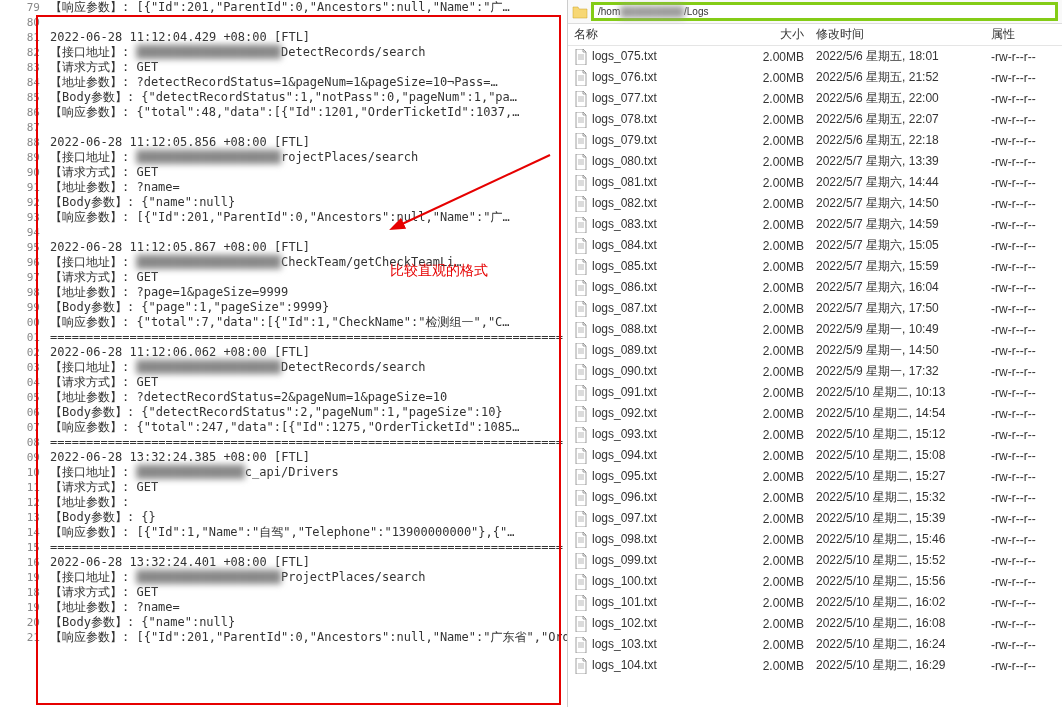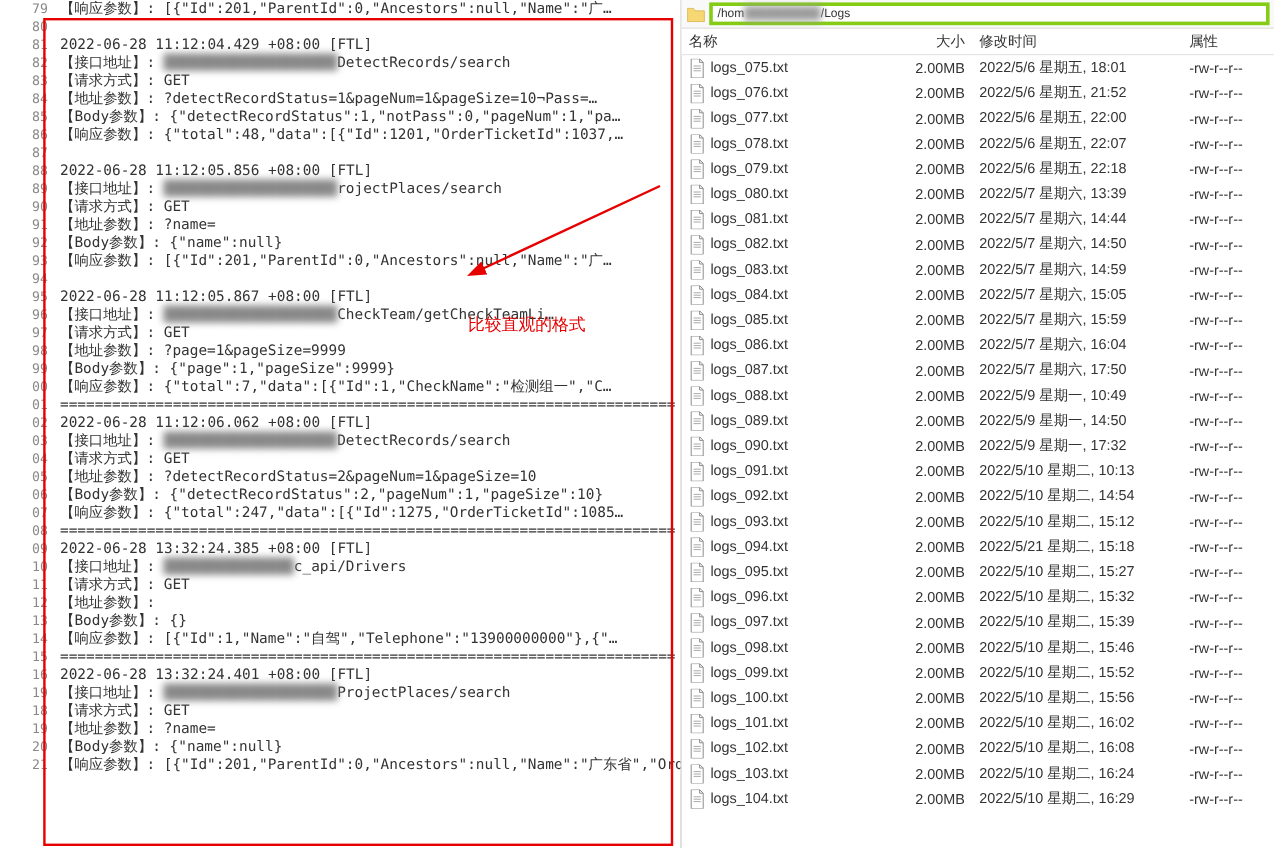--- a/index.html
+++ b/index.html
@@ -402,21 +402,21 @@
             <svg class="doc-ico" viewBox="0 0 14 16">
               <path d="M2 0h7l3 3v13H2z" fill="#fff" stroke="#888" stroke-width="0.8"></path>
               <path d="M9 0v3h3" fill="none" stroke="#888" stroke-width="0.8"></path>
               <line x1="4" y1="6" x2="10" y2="6" stroke="#888" stroke-width="0.6"></line>
               <line x1="4" y1="8" x2="10" y2="8" stroke="#888" stroke-width="0.6"></line>
               <line x1="4" y1="10" x2="10" y2="10" stroke="#888" stroke-width="0.6"></line>
             </svg>
             <span>logs_094.txt</span>
           </div>
           <div class="fsize">2.00MB</div>
-          <div class="fdate">2022/5/21 星期二, 15:18</div>
+          <div class="fdate">2022/5/10 星期二, 15:08</div>
           <div class="fattr">-rw-r--r--</div>
         </div>
         <div class="file-row">
           <div class="fname">
             <svg class="doc-ico" viewBox="0 0 14 16">
               <path d="M2 0h7l3 3v13H2z" fill="#fff" stroke="#888" stroke-width="0.8"></path>
               <path d="M9 0v3h3" fill="none" stroke="#888" stroke-width="0.8"></path>
               <line x1="4" y1="6" x2="10" y2="6" stroke="#888" stroke-width="0.6"></line>
               <line x1="4" y1="8" x2="10" y2="8" stroke="#888" stroke-width="0.6"></line>
               <line x1="4" y1="10" x2="10" y2="10" stroke="#888" stroke-width="0.6"></line>

